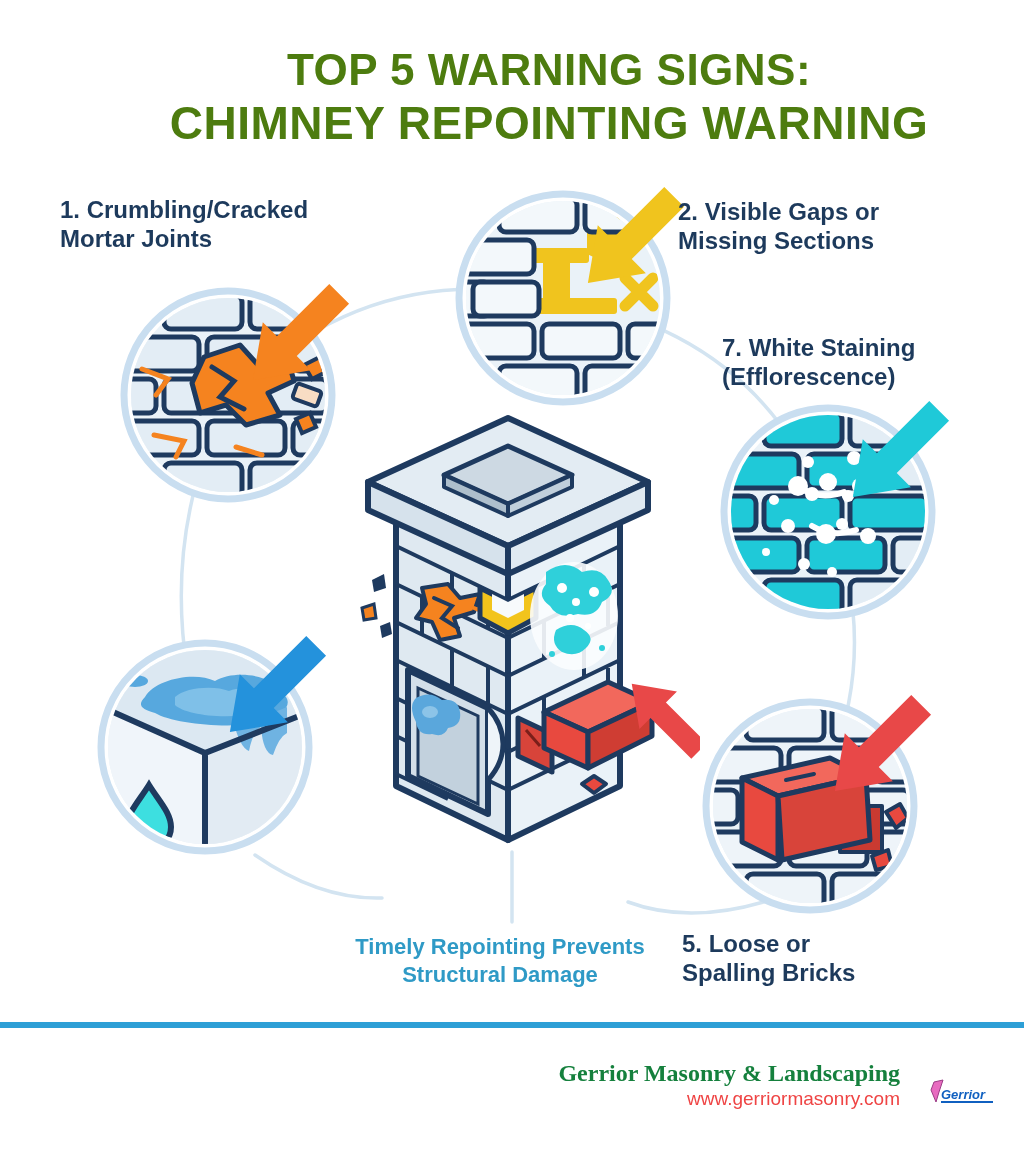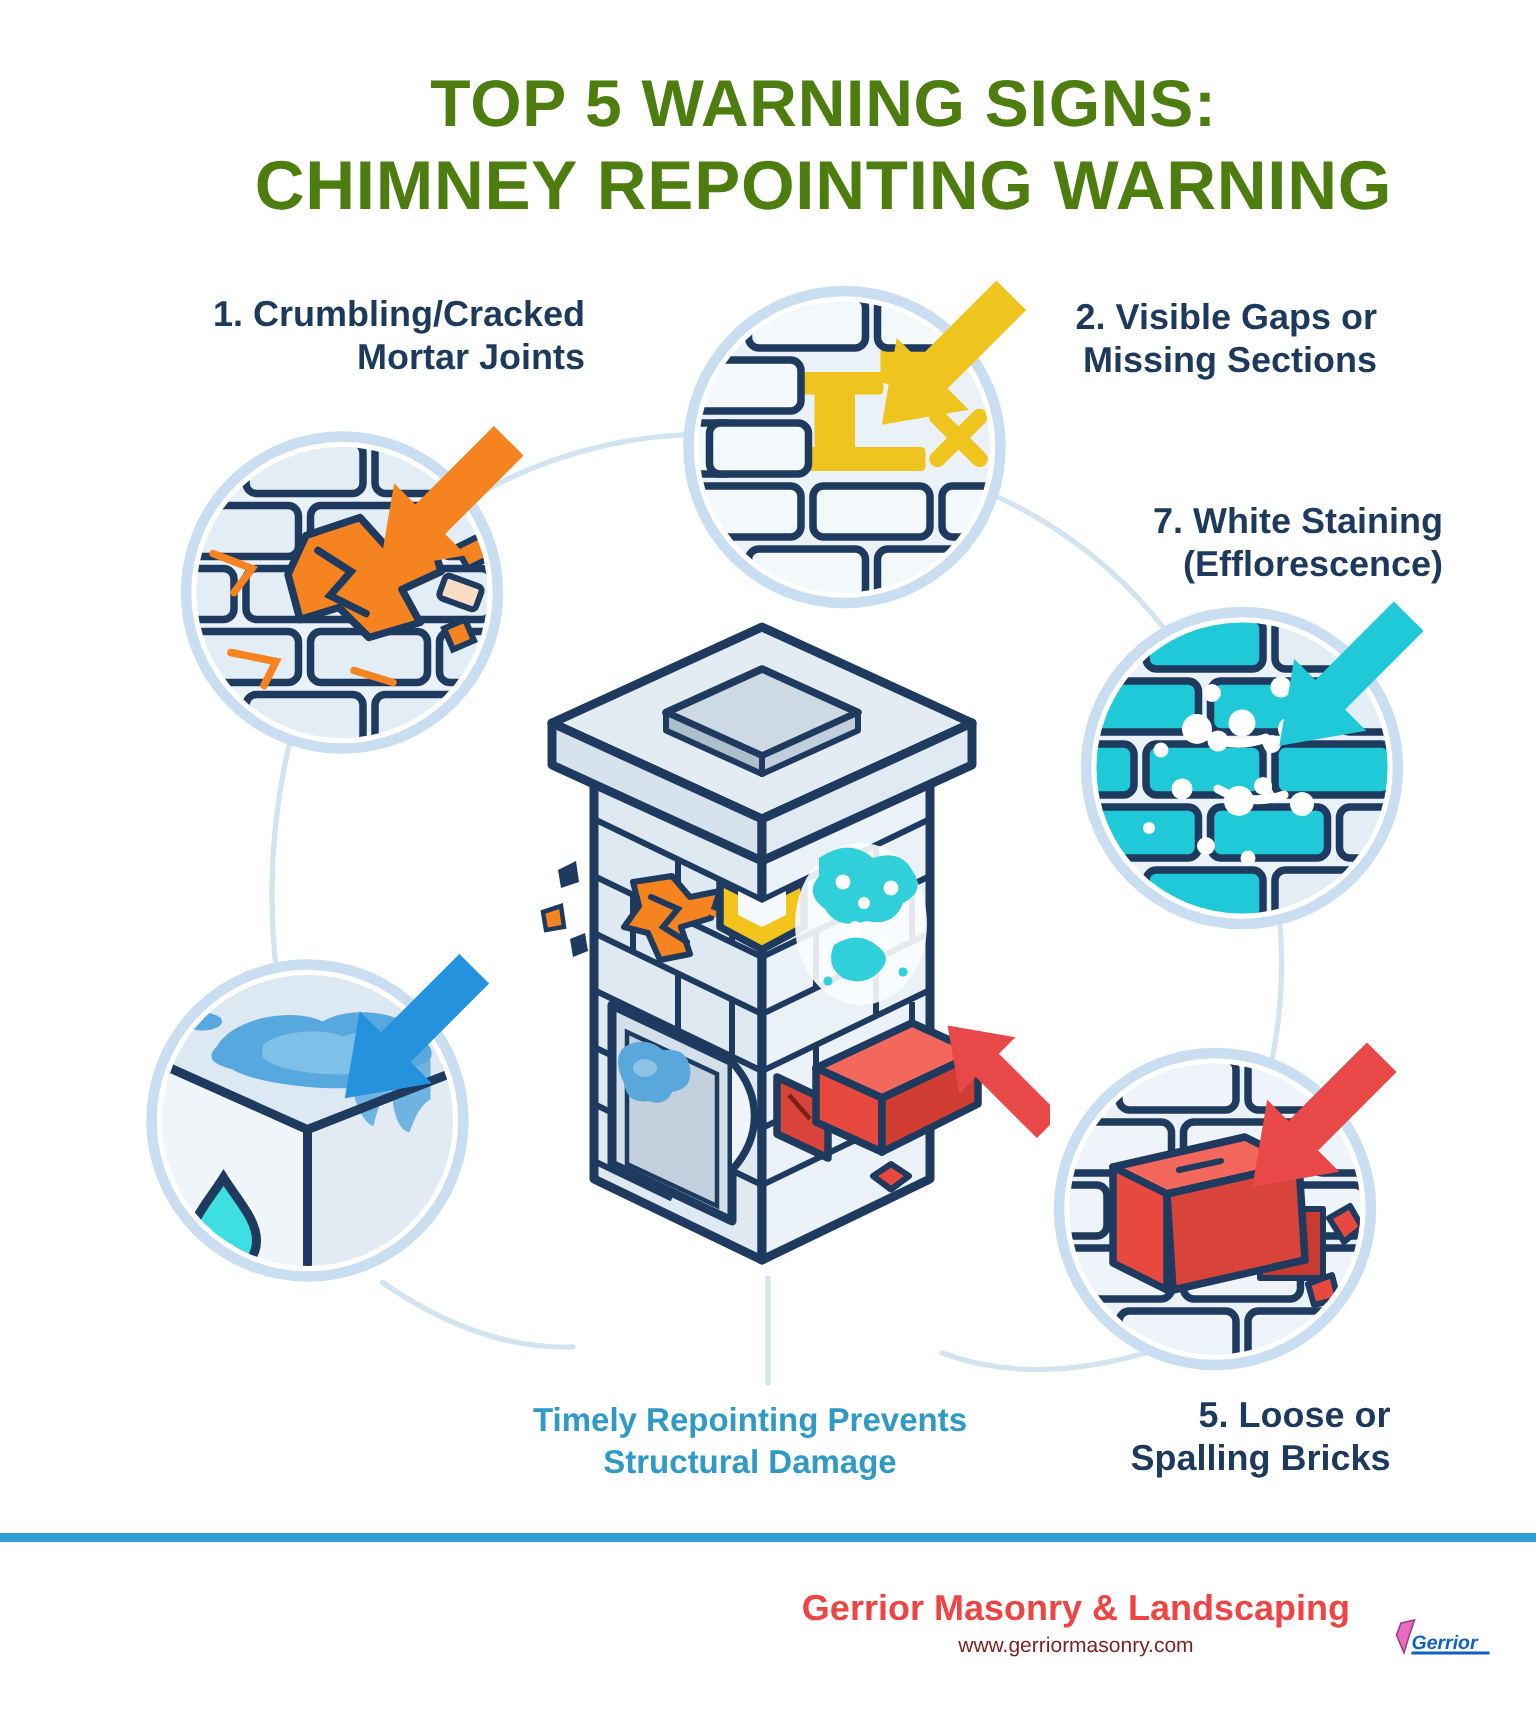--- a/index.html
+++ b/index.html
@@ -16,30 +16,30 @@
   .sign{position:absolute;width:264px;height:264px;}
   .sign svg{display:block;}
   .ring{fill:#ffffff;stroke:#c9def0;stroke-width:7;}
   .cbg{fill:#eaf2f8;}
   .brick{fill:#e3edf5;stroke:#1e3a5f;stroke-width:5;}
   .s2 .brick{fill:#f3f8fb;}
   .s4 .brick{fill:#eef4f9;}
   .brick.cy{fill:#1fc9d8;}
   
   .sign-label{position:absolute;color:#1d3a5c;font-weight:bold;font-size:24px;line-height:1.2;
-              text-align:right;white-space:pre-line;}
+              text-align:left;white-space:pre-line;}
   .caption{position:absolute;left:330px;top:933px;width:340px;color:#2f9ac6;font-weight:bold;
            font-size:22px;line-height:1.25;text-align:center;white-space:pre-line;}
   
   .chimney{position:absolute;left:356px;top:412px;width:344px;height:440px;}
   
   .divider{position:absolute;left:0;top:1022px;width:1024px;height:6px;background:#2d9fd6;}
   .footer-text{position:absolute;right:124px;top:1058px;text-align:right;}
-  .company{font-size:24px;font-weight:bold;color:#ef4444;line-height:1.25;}
-  .website{font-size:14px;color:#7f1d1d;line-height:1.2;text-align:center;}
+  .company{font-size:24px;font-weight:bold;color:#15803d;line-height:1.25;font-family:Liberation Serif, serif;}
+  .website{font-size:19px;color:#ef4444;line-height:1.2;}
   .logo{position:absolute;left:926px;top:1078px;width:78px;height:32px;}
 </style>
 </head>
 <body>
 
 <div class="canvas">
 
   <svg class="connectors" width="1024" height="1154" viewBox="0 0 1024 1154">
     <g fill="none" stroke="#d3e4f1" stroke-width="3.5" stroke-linecap="round">
       <path d="M228,400 Q370,255 560,300"></path>

